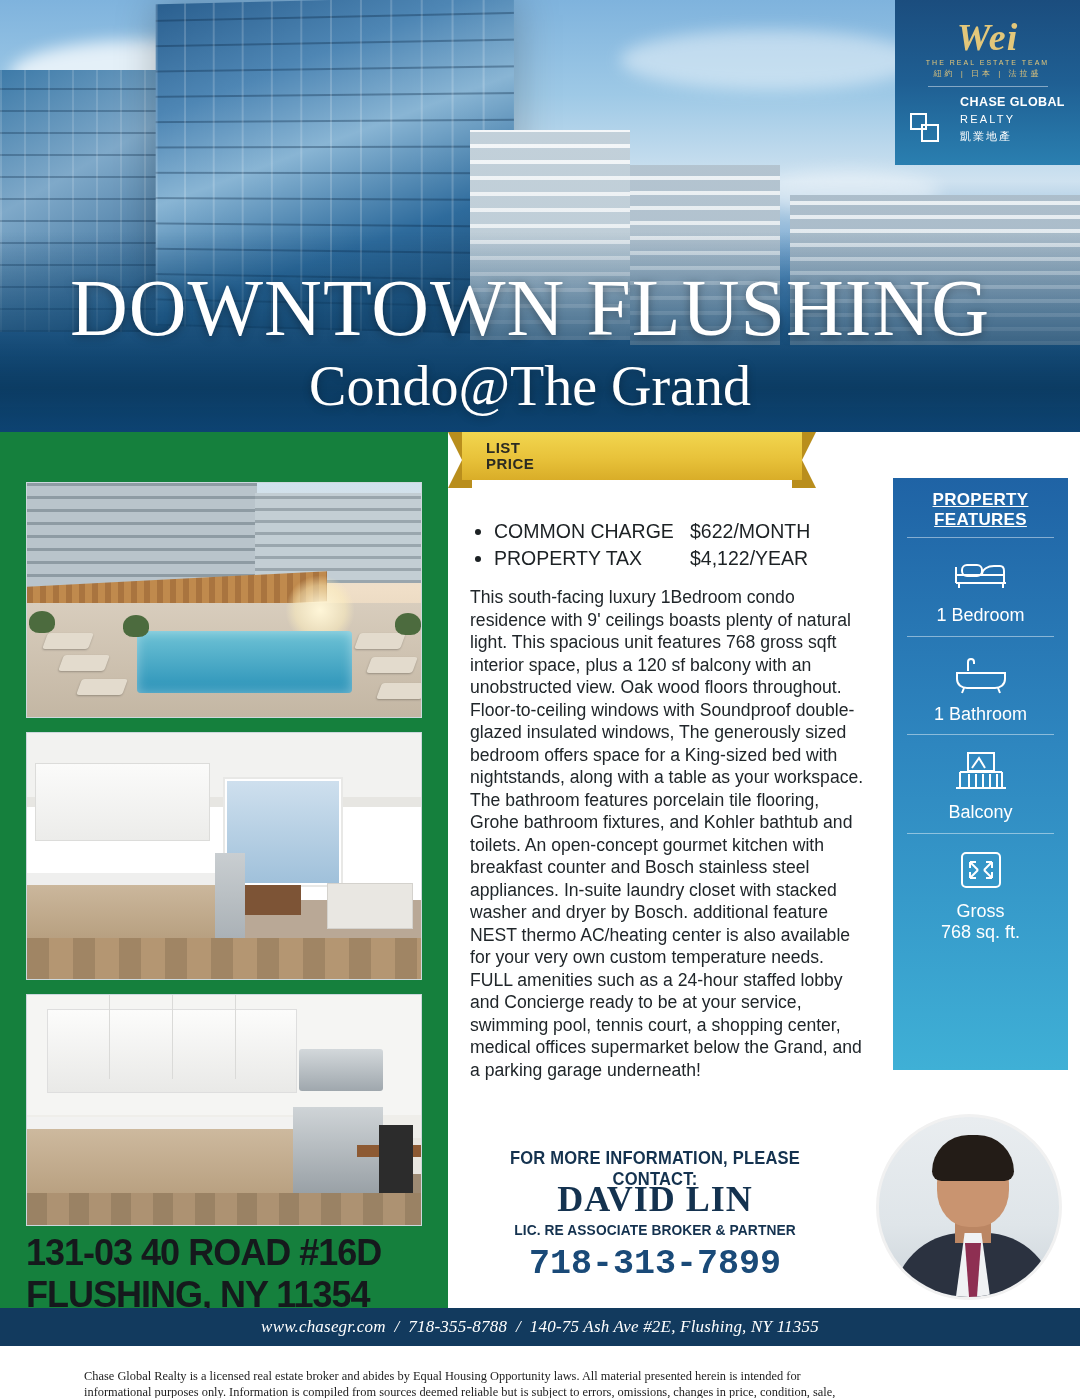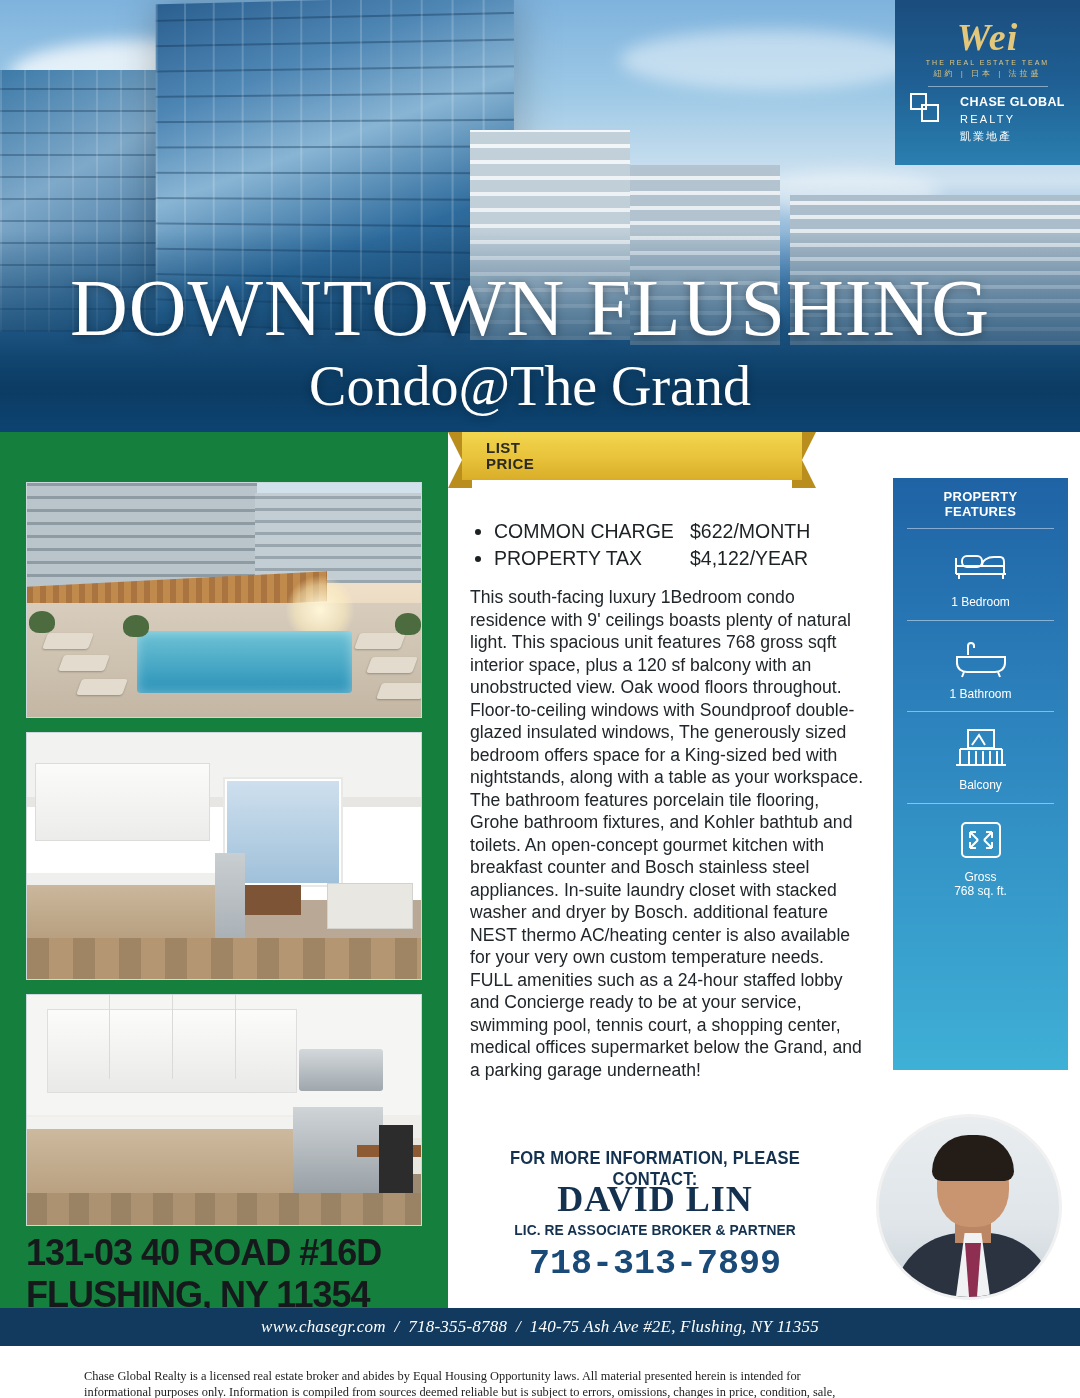--- a/index.html
+++ b/index.html
@@ -76,21 +76,21 @@
   }
   .logo-wei {
     font-family: "Liberation Serif", serif; font-style: italic;
     font-size: 38px; color: #e3c77a; letter-spacing: 1px; line-height: 1;
     margin-top: 8px; font-weight: bold;
   }
   .logo-wei-sub { font-size: 7px; color: #e3c77a; letter-spacing: 2px; margin-top: 3px;}
   .logo-wei-cn { font-size: 8px; color: #d8c07c; letter-spacing: 3px; margin-top: 2px;}
   .logo-div { width: 120px; height: 1px; background: rgba(255,255,255,.45); margin: 7px auto 6px;}
   .logo-chase {
-    display: flex; align-items: flex-start; justify-content: center; gap: 20px;
+    display: flex; align-items: flex-end; justify-content: center; gap: 20px;
   }
   .logo-mark {
     width: 30px; height: 30px; position: relative;
   }
   .logo-mark i {
     position: absolute; border: 2px solid #fff; display:block;
   }
   .logo-mark i:nth-child(1){ left:0; top:0; width:17px; height:17px;}
   .logo-mark i:nth-child(2){ left:11px; top:11px; width:18px; height:18px;}
   .logo-chase-text { text-align: left; line-height: 1.05; }
@@ -206,25 +206,25 @@
     position: absolute; left: 470px; top: 586px; width: 400px;
     font-size: 17.6px; line-height: 1.28; color: #20262a; text-align: left;
   }
 
   
   .features {
     position: absolute; left: 893px; top: 478px; width: 175px; height: 592px;
     background: linear-gradient(180deg,#1f63a5 0%, #2e86bf 45%, #3fb0d6 100%);
     color: #fff; text-align: center;
   }
-  .feat-title { font-size: 13px; font-weight: bold; line-height:1.15; padding: 12px 0 8px; letter-spacing:.3px;}
+  .feat-title { font-size: 17px; font-weight: bold; line-height:1.15; padding: 12px 0 8px; letter-spacing:.3px;text-decoration:underline;}
   .feat-item { padding: 9px 0 10px; }
   .feat-hr { height:1px; background: rgba(255,255,255,.45); margin: 0 14px; }
   .feat-icon { height: 56px; display:flex; align-items:center; justify-content:center; }
-  .feat-label { font-size: 12px; line-height:1.15; margin-top: 2px;}
+  .feat-label { font-size: 18px; line-height:1.15; margin-top: 2px;}
 
   
   .contact {
     position: absolute; left: 448px; top: 1110px; width: 632px; height: 198px;
     background: #ffffff;
   }
   .contact-pre {
     position:absolute; left: 32px; top: 38px; width: 350px; text-align:center;
     font-size: 18px; font-weight: bold; letter-spacing:.2px; color:#14324f;
     font-family: "Liberation Sans Narrow","Liberation Sans",sans-serif;

